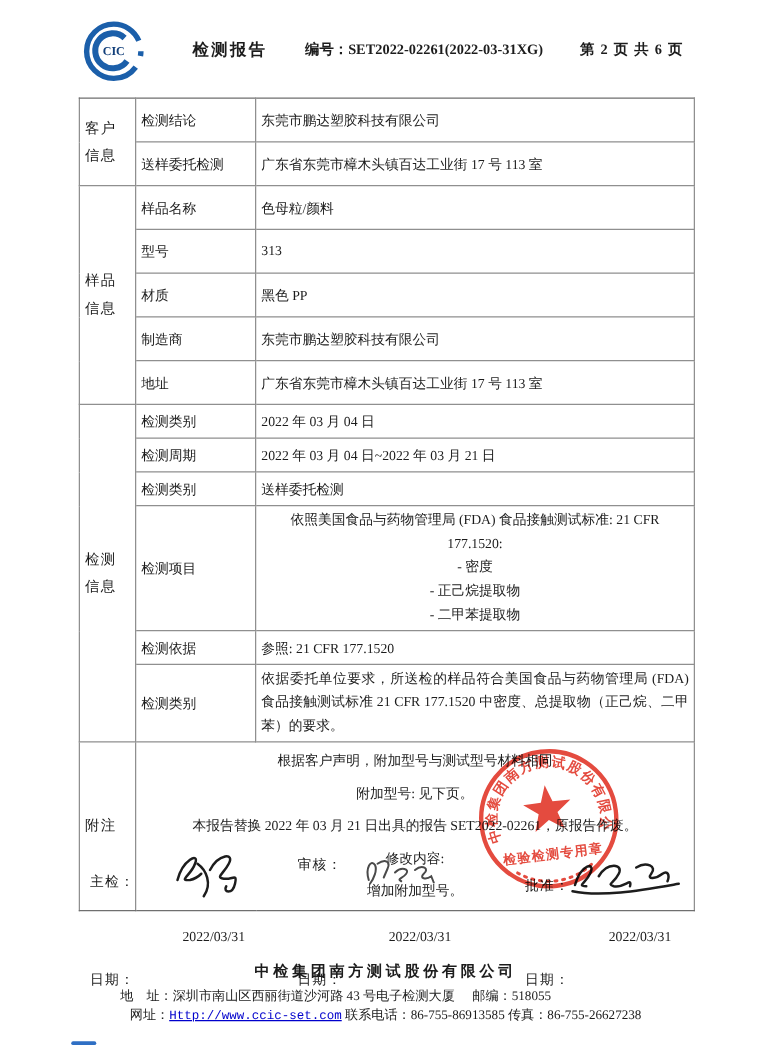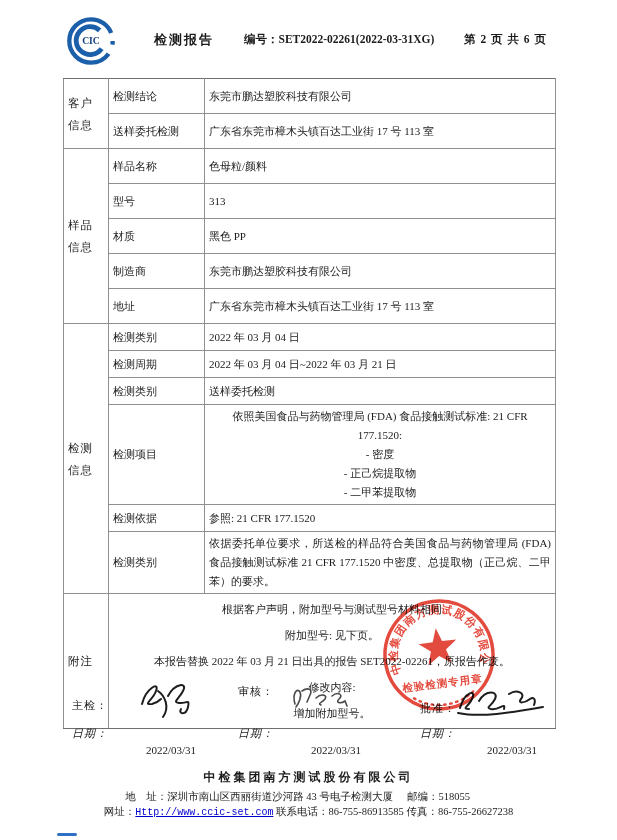--- a/index.html
+++ b/index.html
@@ -34,32 +34,32 @@
   td.lbl{padding-left:10px;}
   td.val{padding-left:12px;}
   td.h33{height:30px;}
   td.h25{height:22px;}
   td.multi{line-height:19px;white-space:pre-line;padding-top:5px;padding-bottom:5px;text-align:center;}
   td.just{text-align:justify;line-height:19px;padding-top:4px;padding-bottom:4px;padding-right:8px;font-family:Liberation Serif, serif;}
   td.note{line-height:26px;white-space:pre-line;padding-top:4px;padding-bottom:6px;text-align:center;}
   
   .siglab{position:absolute;font-size:11px;letter-spacing:1px;text-align:right;}
   .sig-svg{position:absolute;}
-  .datelab{position:absolute;font-size:11px;top:726px;letter-spacing:1px;font-style:italic;}
+  .datelab{position:absolute;font-size:11px;top:776px;letter-spacing:1px;}
   .dateval{position:absolute;font-size:11px;top:744px;width:100px;text-align:center;}
   
   .stamp{
     position:absolute;left:377px;top:593px;width:124px;height:124px;
     mix-blend-mode:multiply;opacity:0.92;transform:rotate(-7deg);
     pointer-events:none;
   }
   
   .ft-company{position:absolute;left:0;top:769px;width:617px;text-align:center;
     font-size:12px;font-weight:bold;letter-spacing:3px;}
-  .ft-line1{position:absolute;left:0;top:790px;width:537px;text-align:center;font-size:10.5px;margin-left:29px;}
+  .ft-line1{position:absolute;left:0;top:790px;width:537px;text-align:center;font-size:10.5px;}
   .ft-line2{position:absolute;left:0;top:805px;width:617px;text-align:center;font-size:10.5px;}
   .ft-line1 .gap{display:inline-block;width:14px;}
   a.weblink{color:#0000cc;text-decoration:underline;font-family:"Liberation Mono","DejaVu Sans Mono",monospace;font-size:10px;}
   .page-edge-mark{position:absolute;left:57px;top:833px;width:20px;height:3px;background:#2f6fc4;border-radius:2px;}
 </style>
 </head>
 <body>
 
 <svg class="hdr-logo" viewBox="0 0 60 56">
   <circle cx="30" cy="28" r="22.5" fill="none" stroke="#1b5faa" stroke-width="4.5" stroke-dasharray="118 10" stroke-dashoffset="-14" stroke-linecap="butt"></circle>

